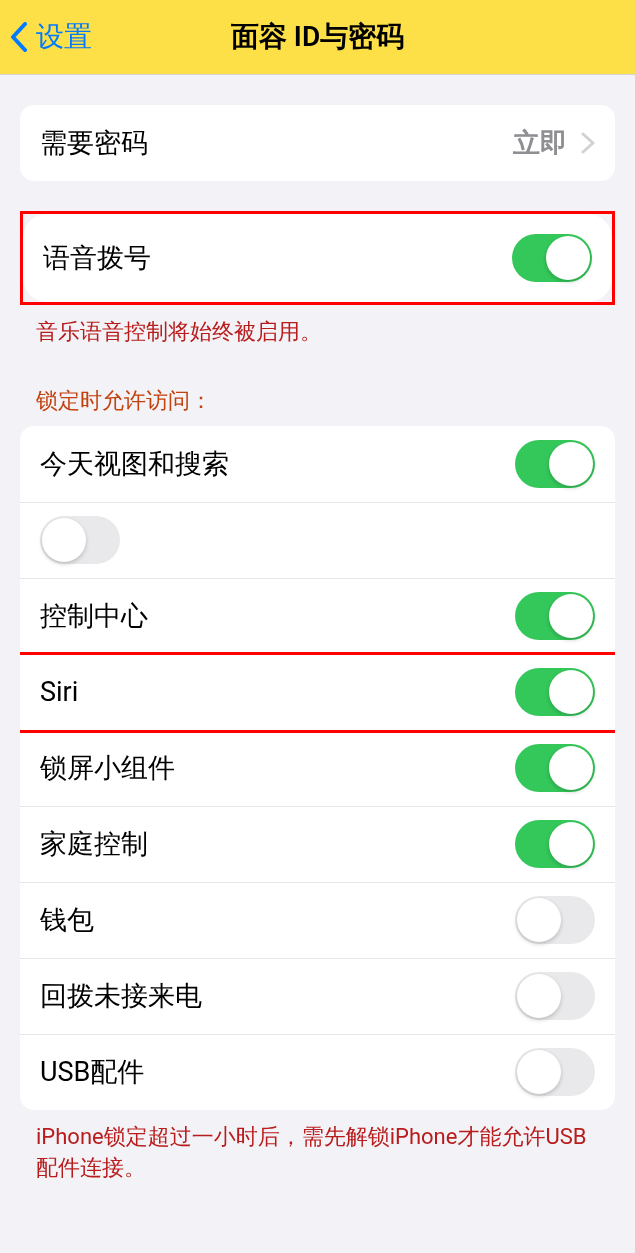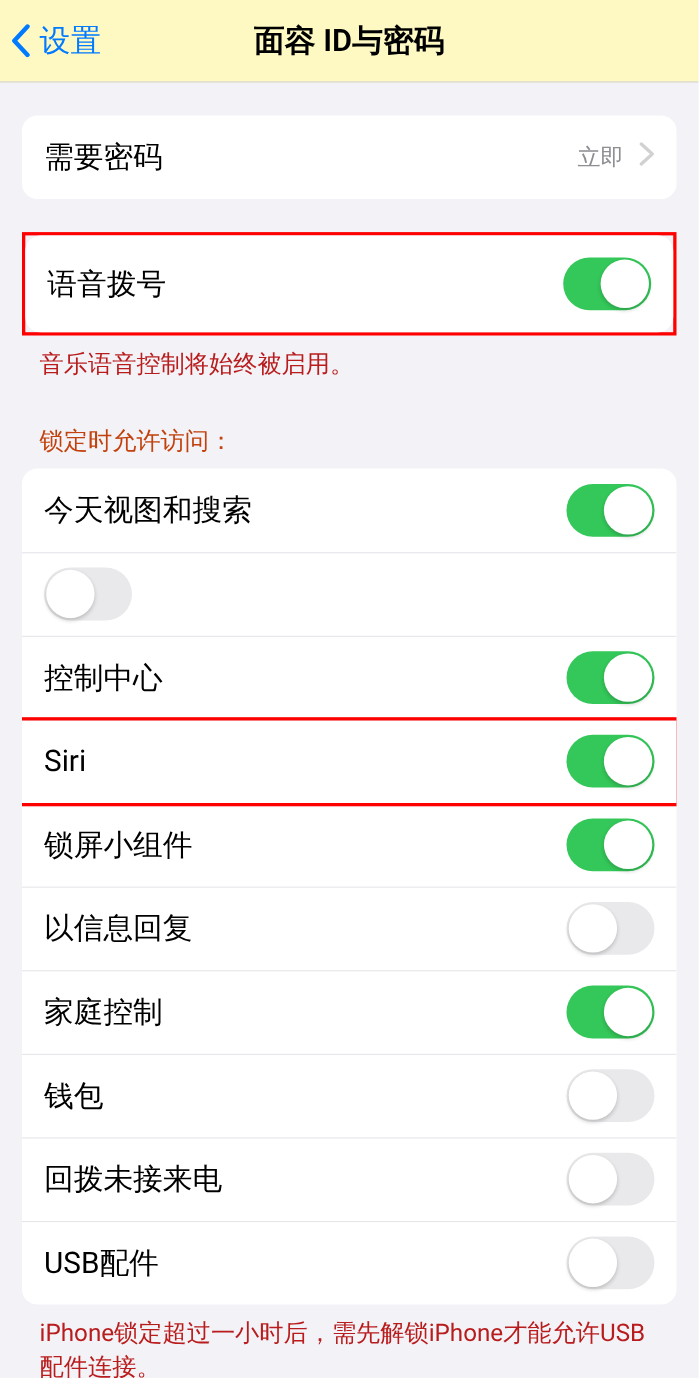--- a/index.html
+++ b/index.html
@@ -9,21 +9,21 @@
       font-family: -apple-system, BlinkMacSystemFont, "Segoe UI", Roboto, Helvetica, Arial, sans-serif;
     }
     body {
       width: 635px;
       height: 1253px;
       background: #f2f2f7;
       overflow: hidden;
     }
     .nav-bar {
       height: 75px;
-      background: #fef9c3;
+      background: #fde047;
       border-bottom: 1px solid #d1d1d6;
       display: flex;
       align-items: center;
       position: relative;
       padding: 0 10px;
     }
     .back-btn {
       display: flex;
       align-items: center;
       color: #007aff;
@@ -65,22 +65,24 @@
     }
     .row:first-child {
       border-top: none;
     }
     .row-label {
       font-size: 27px;
       color: #000;
     }
     .row-value {
       display: flex;
+      align-items: center;
       color: #8e8e93;
-      font-size: 21px;
+      font-size: 27px;
+      font-weight: bold;
     }
     .disclosure {
       width: 14px;
       height: 22px;
       margin-left: 14px;
       opacity: 0.4;
     }
     .toggle {
       width: 80px;
       height: 48px;
@@ -121,21 +123,21 @@
       font-size: 22px;
       padding: 38px 36px 10px 36px;
     }
     .highlight-box {
       border: 3px solid #ff0000;
       margin: 30px 20px 0 20px;
       border-radius: 0;
     }
     .highlight-box .group {
       margin: 0;
-      border-radius: 14px;
+      border-radius: 24px;
     }
     .highlighted-row {
       position: relative;
     }
     .highlight-overlay {
       position: absolute;
       left: -3px;
       right: -3px;
       top: -3px;
       bottom: -3px;
@@ -216,26 +218,20 @@
         </div>
         <div class="highlight-overlay"></div>
       </div>
       <div class="row">
         <span class="row-label">锁屏小组件</span>
         <div class="toggle toggle-on">
           <div class="toggle-knob"></div>
         </div>
       </div>
       <div class="row">
-        <span class="row-label">以信息回复</span>
-        <div class="toggle toggle-off">
-          <div class="toggle-knob"></div>
-        </div>
-      </div>
-      <div class="row">
         <span class="row-label">家庭控制</span>
         <div class="toggle toggle-on">
           <div class="toggle-knob"></div>
         </div>
       </div>
       <div class="row">
         <span class="row-label">钱包</span>
         <div class="toggle toggle-off">
           <div class="toggle-knob"></div>
         </div>

